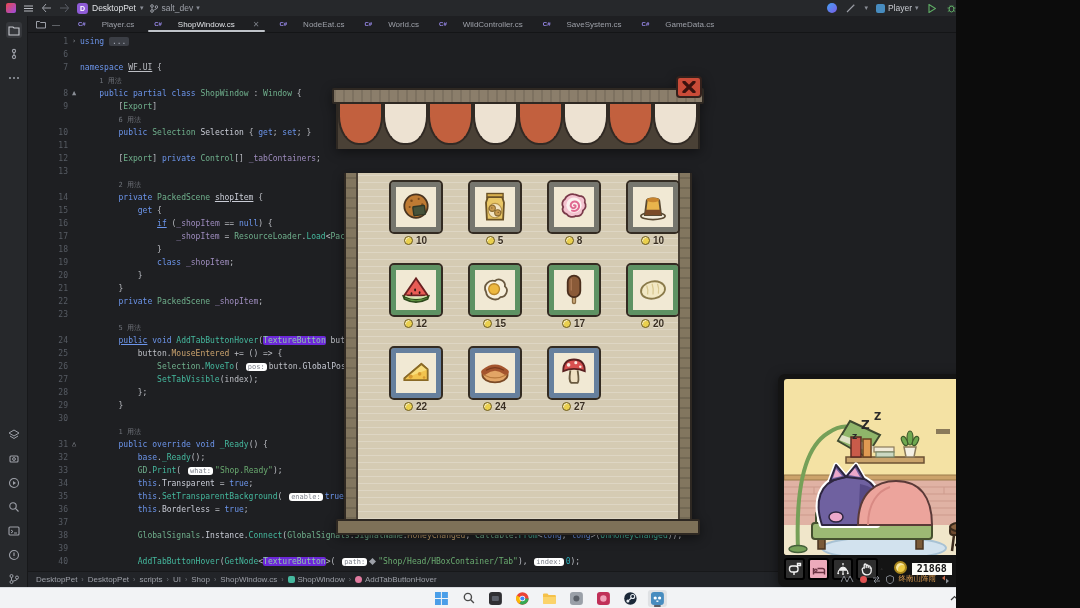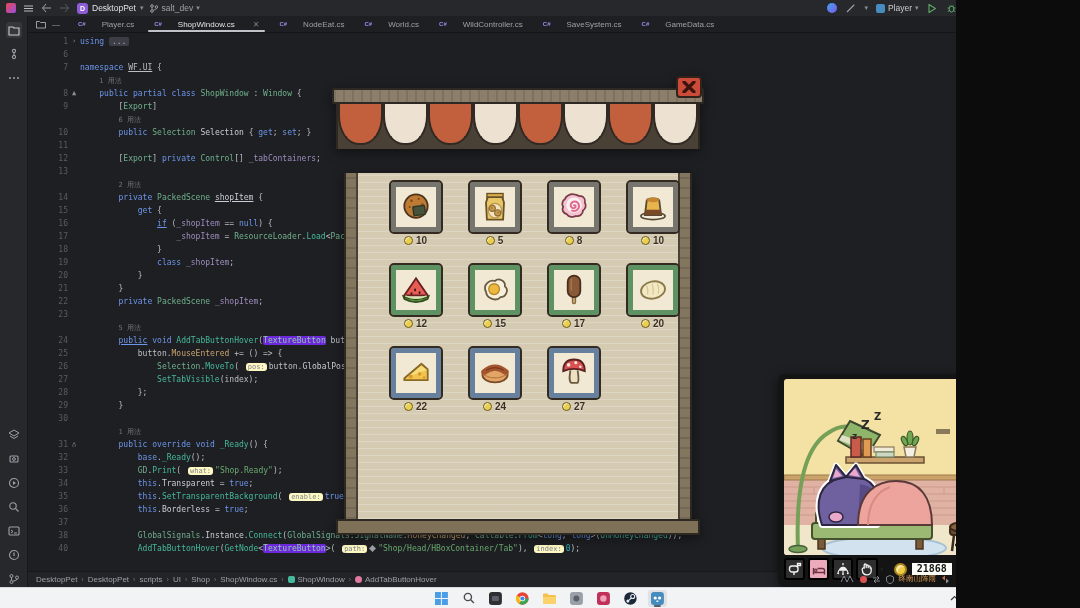--- a/index.html
+++ b/index.html
@@ -65,21 +65,21 @@
   .tk-ty  { color:#6FAF8C; }
   .tk-tysel { color:#8FC9AB; background:#6d28d9; border-radius:2px; }
   .tk-mth { color:#45B89E; }
   .tk-mem { color:#C9CCD6; } .tk-memu { color:#C9CCD6; text-decoration:underline; }
   .tk-fld { color:#9E8CBE; }
   .tk-evt { color:#C9A26D; }
   .tk-num { color:#2AACB8; }
   .tk-str { color:#69A96F; }
   .tk-pln { color:#BCBEC4; }
   .tk-nsu { color:#BCBEC4; text-decoration:underline; }
-  .tk-hint { color:#7E828C; background:#fef9c3; border-radius:3px; padding:0 2px;
+  .tk-hint { color:#7E828C; background:#ffffff; border-radius:3px; padding:0 2px;
              margin:0 2px; font-size:7px; }
   .tk-fold { color:#A8ADB8; background:#3B3E45; border-radius:2px; padding:0 3px; }
   .tk-inlay { color:#6F737A; font-size:7px; }
   .tk-scn { display:inline-block; width:5px; height:5px; background:#9DA0A8;
             transform:rotate(45deg); margin:0 3px 0 1px; }
 
   .inspect { position:absolute; left:1002px; top:3px; display:flex; align-items:center;
              gap:5px; color:#9DA0A8; font-size:8px; z-index:4; }
   .warn-tri { width:0; height:0; border-left:4px solid transparent;
               border-right:4px solid transparent; border-bottom:7px solid #E8C14A; }
@@ -147,21 +147,21 @@
   
   .petwin { position:absolute; left:778px; top:374px; width:212px; height:213px;
             background:#141414; border-radius:7px; padding:5px 6px 4px 6px; z-index:11;
             filter:drop-shadow(0 3px 6px rgba(0,0,0,.5)); }
   .pet-scene { display:block; border-radius:3px; }
   .pet-toolbar { display:flex; align-items:center; gap:3px; height:25px; padding-top:3px; }
   .pbtn { width:22px; height:22px; border-radius:3px; background:#2E2E2E;
           border:2px solid #000; display:flex; align-items:center; justify-content:center; }
   .pbtn.active { background:#ECAABB; }
   .pbtn.active svg path, .pbtn.active svg rect, .pbtn.active svg circle { stroke:#6A3242; }
-  .pet-money { display:flex; align-items:center; gap:3px; margin-left:8px; }
+  .pet-money { display:flex; align-items:flex-start; gap:3px; margin-left:8px; }
   .pcoin { width:13px; height:13px; border-radius:50%; background:#EECB44;
            border:2px solid #A8861E; box-shadow:inset 2px 2px 0 rgba(255,255,255,.5); }
   .moneybox { background:#FCFCF8; border:2px solid #141414; border-radius:2px;
               font-family:"DejaVu Sans Mono",monospace; font-weight:bold; font-size:10px;
               color:#141414; padding:0 5px; line-height:12px; }
   .ptiny { color:#6A6A6A; font-size:6px; }
   .pbtn.door { margin-left:auto; }
 
   
   .chest-rail { position:absolute; left:993px; top:80px; width:60px; z-index:9; }
@@ -585,20 +585,25 @@
         </div>
         <div class="crow">
           <span class="gnum">37</span>
           <span class="gslot"></span>
           <span class="ctext"></span>
         </div>
         <div class="crow">
           <span class="gnum">38</span>
           <span class="gslot"></span>
           <span class="ctext"><span class="tk-pln">            </span><span class="tk-ty">GlobalSignals</span><span class="tk-pln">.</span><span class="tk-mem">Instance</span><span class="tk-pln">.</span><span class="tk-mth">Connect</span><span class="tk-pln">(</span><span class="tk-ty">GlobalSignals</span><span class="tk-pln">.</span><span class="tk-ty">SignalName</span><span class="tk-pln">.</span><span class="tk-evt">MoneyChanged</span><span class="tk-pln">, </span><span class="tk-ty">Callable</span><span class="tk-pln">.</span><span class="tk-mth">From</span><span class="tk-pln">&lt;</span><span class="tk-kw">long</span><span class="tk-pln">, </span><span class="tk-kw">long</span><span class="tk-pln">&gt;(</span><span class="tk-mth">OnMoneyChanged</span><span class="tk-pln">));</span></span>
+        </div>
+        <div class="crow">
+          <span class="gnum">39</span>
+          <span class="gslot"></span>
+          <span class="ctext"></span>
         </div>
         <div class="crow">
           <span class="gnum">40</span>
           <span class="gslot"></span>
           <span class="ctext"><span class="tk-pln">            </span><span class="tk-mth">AddTabButtonHover</span><span class="tk-pln">(</span><span class="tk-mth">GetNode</span><span class="tk-pln">&lt;</span><span class="tk-tysel">TextureButton</span><span class="tk-pln">&gt;( </span><span class="tk-hint">path:</span><span class="tk-scn"></span><span class="tk-str">"Shop/Head/HBoxContainer/Tab"</span><span class="tk-pln">), </span><span class="tk-hint">index:</span><span class="tk-num">0</span><span class="tk-pln">);</span></span>
         </div>
       </div>
     <div class="inspect">
       <span class="warn-tri"></span>
       <span>5</span>

